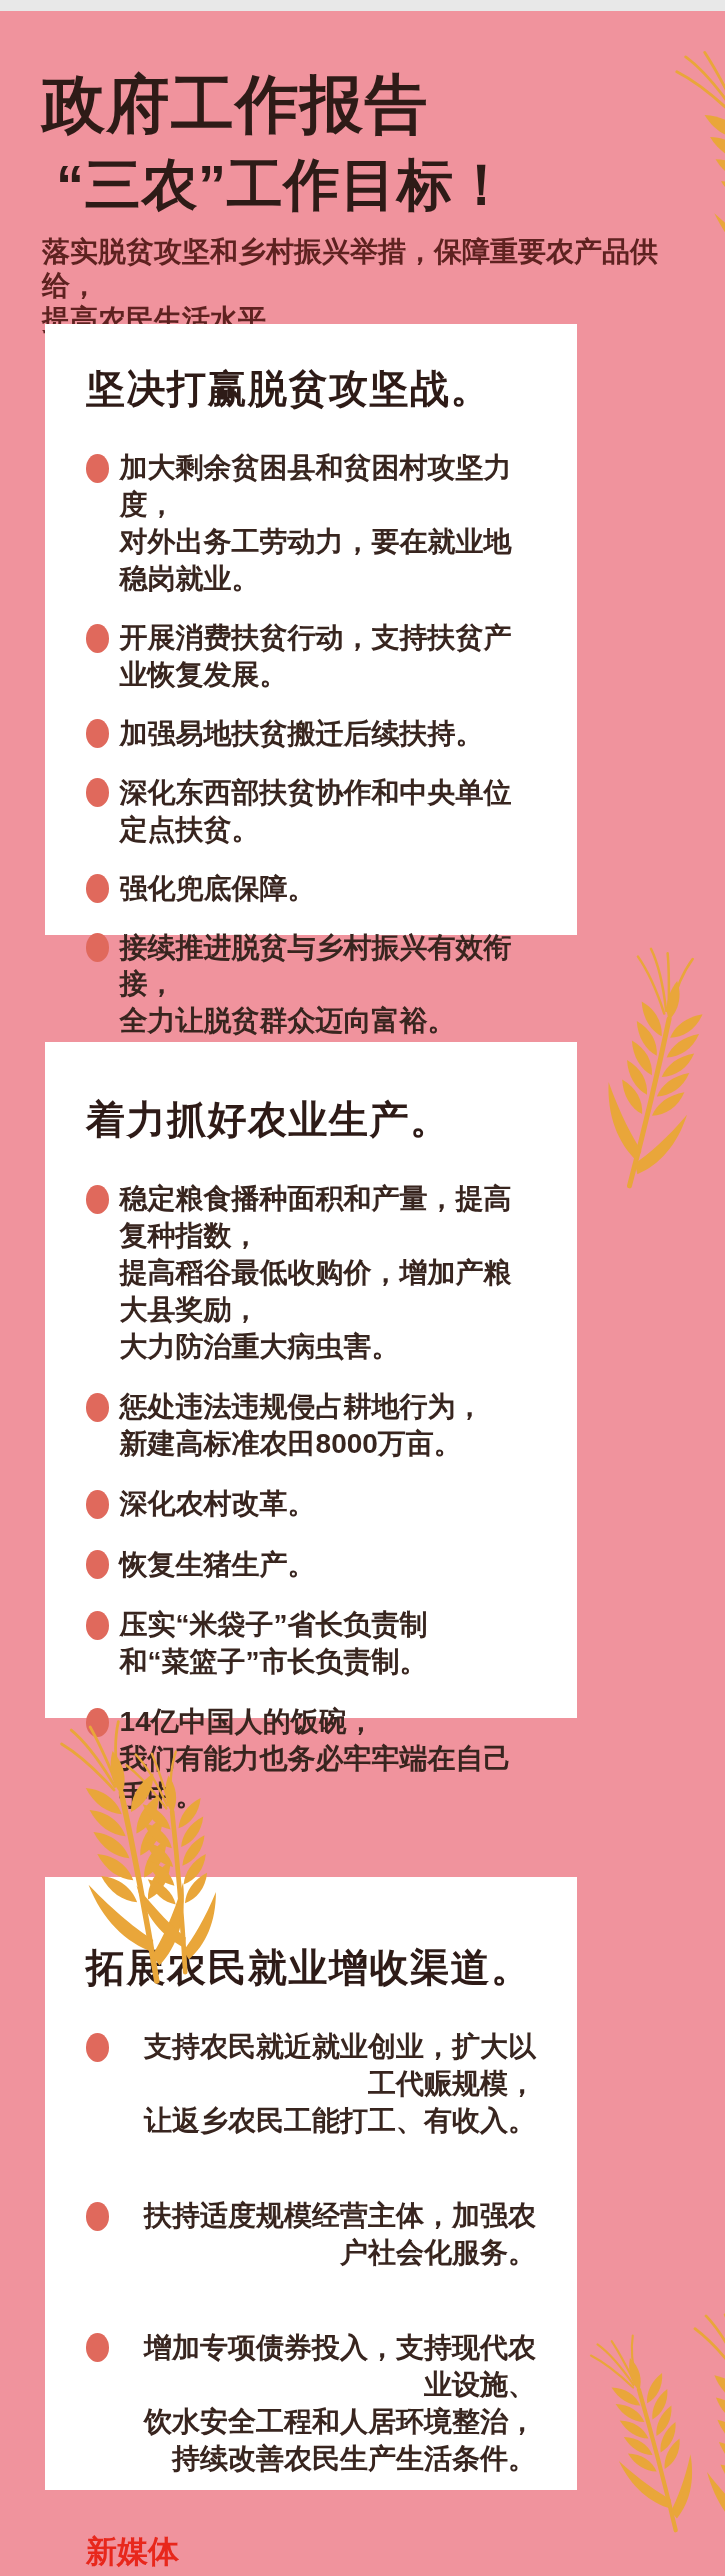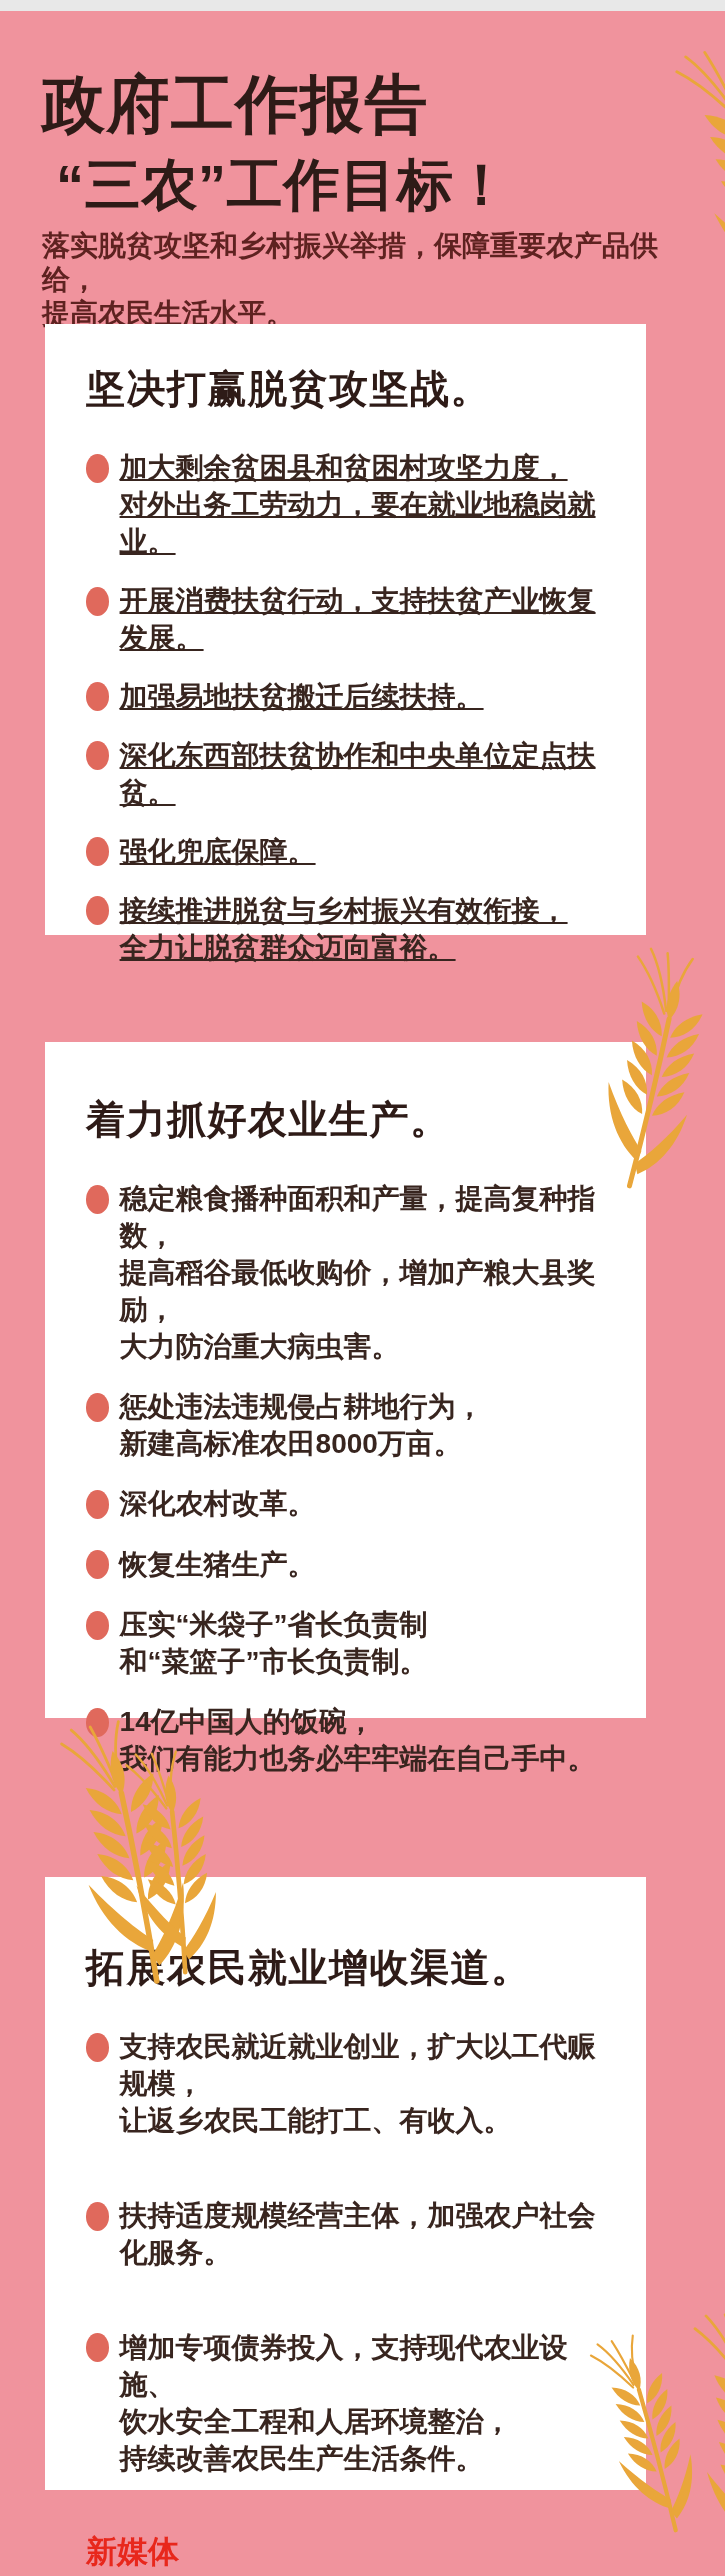--- a/index.html
+++ b/index.html
@@ -18,43 +18,43 @@
     position:absolute;left:42px;top:51px;
     font-size:63px;font-weight:900;color:#2E1B17;
     letter-spacing:1.5px;white-space:nowrap;
   }
   .title2{
     position:absolute;left:56px;top:137px;
     font-size:56px;font-weight:900;color:#2E1B17;
     letter-spacing:0.7px;white-space:nowrap;
   }
   .intro{
-    position:absolute;left:42px;top:218px;width:658px;
+    position:absolute;left:42px;top:224px;width:658px;
     font-size:28px;line-height:1.22;font-weight:700;
     color:#5E2220;white-space:pre-line;margin:0;
   }
   
   .card{
-    position:absolute;left:45px;width:601px;
+    position:absolute;left:45px;width:532px;
     background:#FFFFFF;z-index:1;
     box-sizing:border-box;
     padding:38px 41px 29px 41px;
   }
   .card1{top:313px;height:611px;}
   .card2{top:1031px;height:676px;padding-top:51px;}
   .card3{top:1866px;height:613px;padding-top:64px;}
   .card h2{
     margin:0 0 34px 0;
     font-size:39px;font-weight:900;color:#2E1B17;
     letter-spacing:1.5px;white-space:nowrap;
   }
   .blist{list-style:none;margin:0;padding:0;display:flex;flex-direction:column;}
-  .card1 .blist{gap:22px;text-decoration:underline;}
+  .card1 .blist{gap:22px;}
   .card2 .blist{gap:23.4px;}
-  .card3 .blist{gap:58px;}
+  .card3 .blist{gap:58px;text-align:right;}
   .bitem{display:flex;align-items:flex-start;gap:10.2px;}
   .dot{
     flex:0 0 auto;
     width:23.4px;height:29px;margin-top:3.7px;
     background:#E0695C;border-radius:50%;
   }
   .btext{
     font-size:28px;line-height:1.32;font-weight:700;
     color:#38251F;white-space:pre-line;
   }

